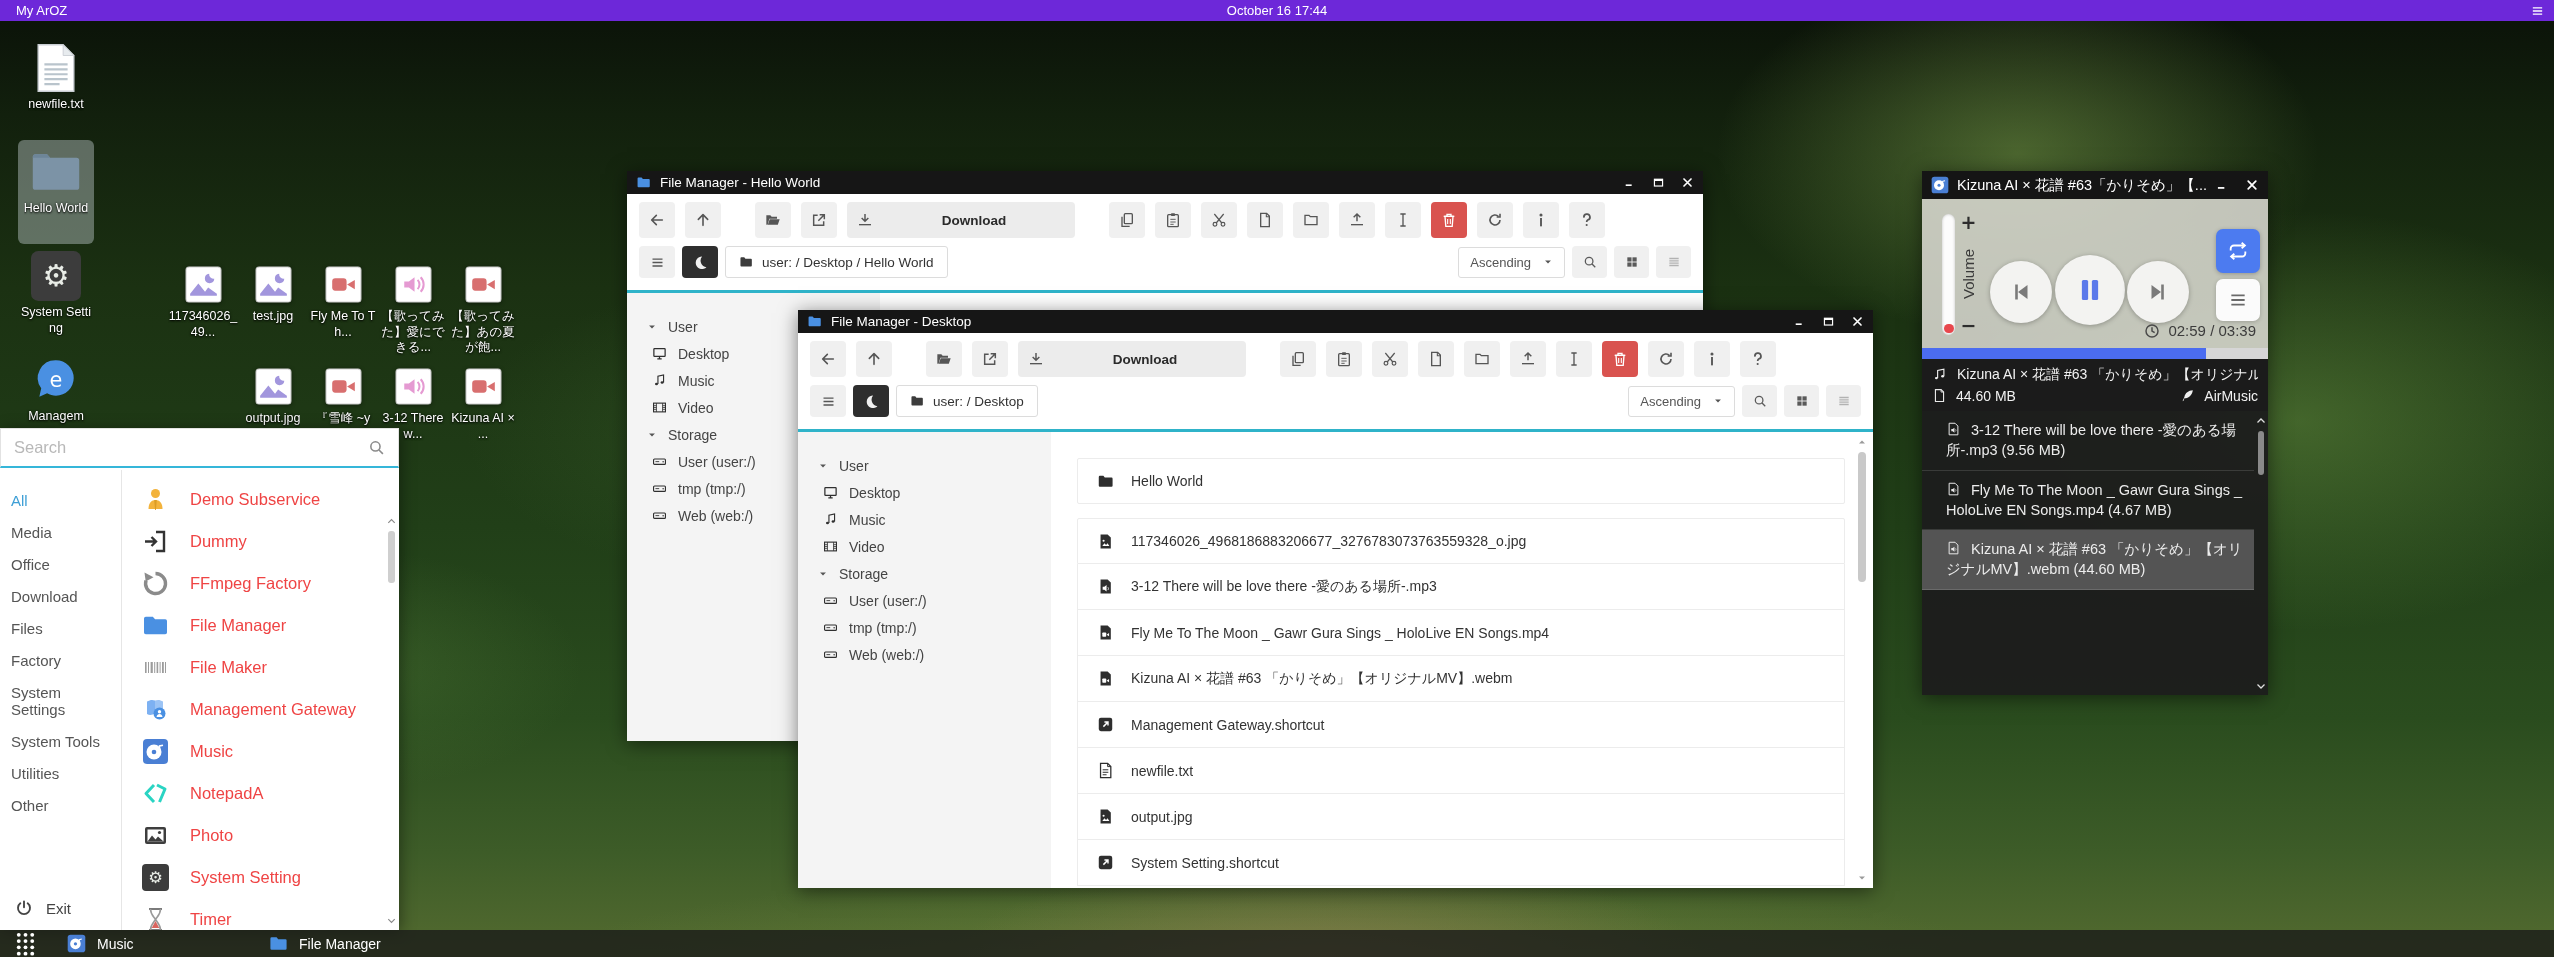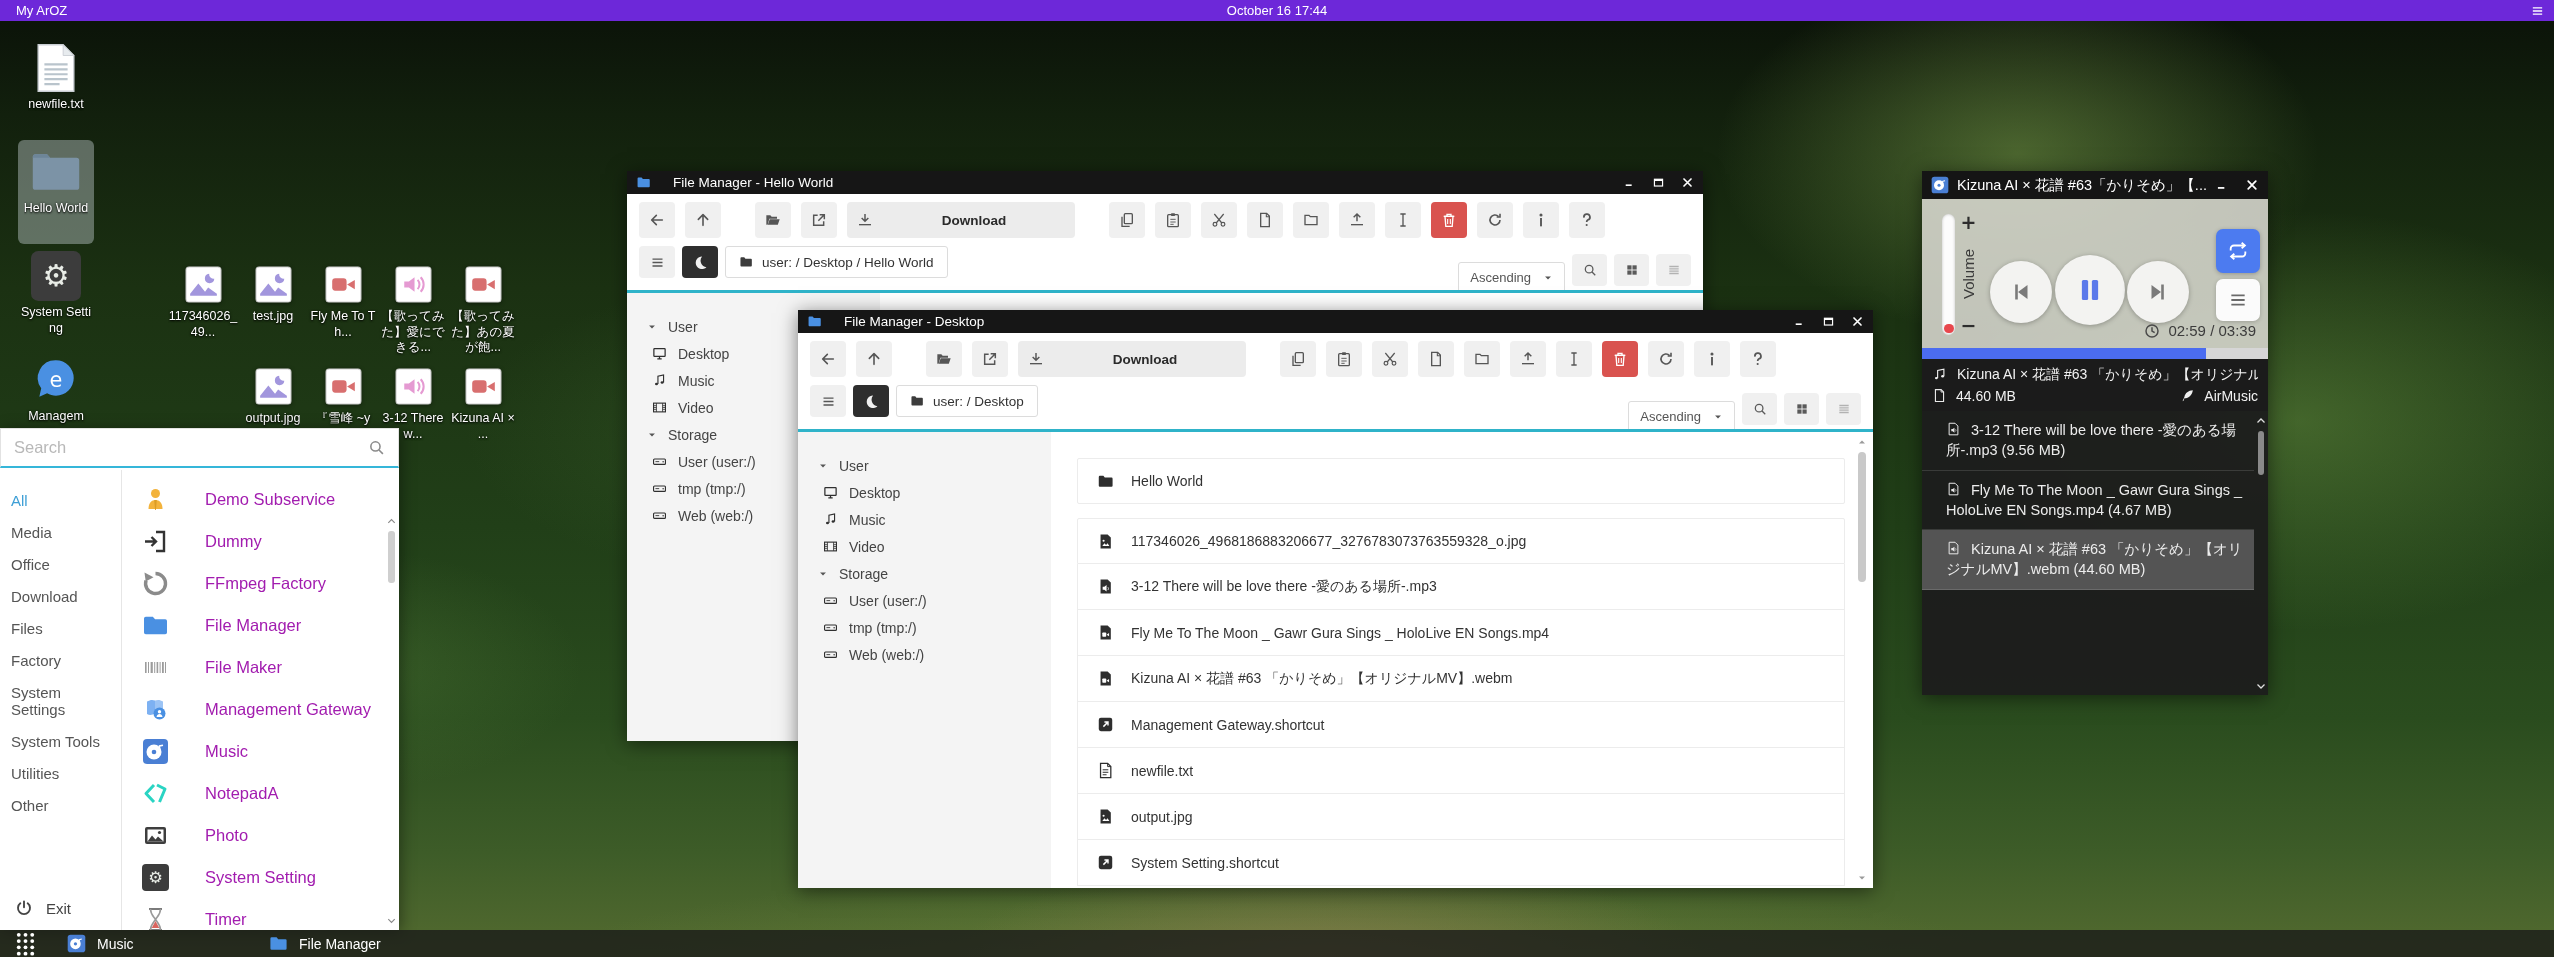--- a/index.html
+++ b/index.html
@@ -41,42 +41,42 @@
   .drow1 { left:168px; top:266px; }
   .drow2 { left:238px; top:368px; }
   .drow .desktop-icon { width:70px; display:flex; flex-direction:column; align-items:center; }
   .drow .icon-slot { width:37px; height:37px; filter:drop-shadow(0 1px 2px rgba(0,0,0,.45)); }
   .drow .dlabel { margin-top:6px; }
 
   
   .window { position:absolute; background:#fff; box-shadow:0 3px 18px rgba(0,0,0,.5); }
   .titlebar { height:23px; background:#161616; color:#fff; display:flex; align-items:center; gap:9px; padding:0 9px; font-size:13.5px; }
   .titlebar .t-icon { width:15px; height:15px; color:#4a90e2; flex-shrink:0; }
-  .titlebar .t-text { white-space:nowrap; overflow:hidden;margin-left:13px; }
+  .titlebar .t-text { white-space:nowrap; overflow:hidden; }
   .win-controls { margin-left:auto; display:flex; gap:16px; align-items:center; }
   .wc { width:13px; height:13px; color:#fff; }
 
   
   .fm-toolbar { display:flex; gap:10px; padding:8px 12px 4px 12px; align-items:center; }
   .tbtn { width:36px; height:36px; border-radius:4px; background:#f0f0f0; color:#565656;
     display:flex; align-items:center; justify-content:center; flex-shrink:0; }
   .tbtn [data-icon-slot], .tbtn .islot { width:16px; height:16px; }
   .tbtn.group { margin-left:24px; }
   .tbtn.wide { width:228px; justify-content:flex-start; background:#ececec; padding-left:10px; }
   .tbtn.danger { background:#d9534f; color:#fff; }
   .tbtn .tlabel { display:none; }
   .tbtn.wide .tlabel { display:block; flex:1; text-align:center; font-weight:bold; font-size:13.5px; color:#2b2b2b; }
   .fm-navrow { display:flex; align-items:center; gap:7px; padding:4px 12px 10px 12px; position:relative; }
   .nav-btn { width:36px; height:32px; border-radius:4px; background:#f0f0f0; color:#565656; display:flex; align-items:center; justify-content:center; }
   .nav-btn .islot { width:15px; height:15px; }
   .nav-btn.dark { background:#2e2e2e; color:#f0f0f0; }
   .breadcrumb { height:32px; border:1px solid #dcdcdc; border-radius:3px; display:flex; align-items:center; gap:9px; padding:0 13px; font-size:13.5px; color:#333; background:#fff; }
   .breadcrumb .islot { width:14px; height:14px; color:#3c3c3c; }
   .nav-right { position:absolute; right:12px; top:4px; display:flex; gap:7px; align-items:center; }
-  .sort-box { height:31px; border:1px solid #dcdcdc; border-radius:3px; background:#fff; display:flex; align-items:center; gap:12px; padding:0 11px; font-size:13px; color:#555;margin-top:16px; }
+  .sort-box { height:31px; border:1px solid #dcdcdc; border-radius:3px; background:#fff; display:flex; align-items:center; gap:12px; padding:0 11px; font-size:13px; color:#555; }
   .sort-box .islot { width:10px; height:10px; color:#555; }
   .view-btn { width:35px; height:32px; border-radius:4px; background:#f0f0f0; color:#5a5a5a; display:flex; align-items:center; justify-content:center; }
   .view-btn .islot { width:14px; height:14px; }
   .view-btn.dim { color:#b2b2b2; }
   .fm-content { position:absolute; left:0; right:0; bottom:0; top:119px; border-top:3px solid #2fb3c9; display:flex; background:#fff; overflow:hidden; }
   .fm-sidebar { width:253px; background:#f4f4f4; padding:20px 0 0 20px; font-size:14px; color:#444; flex-shrink:0; }
   .side-item { display:flex; align-items:center; gap:11px; height:27px; }
   .side-item .icon-slot { width:15px; height:15px; color:#2f2f2f; }
   .side-item.header .icon-slot { width:10px; height:10px; color:#555; }
   .side-item:not(.header) { padding-left:5px; }
@@ -142,21 +142,21 @@
   #start-menu { position:absolute; left:0; top:428px; width:399px; height:502px; background:#fff; z-index:40; box-shadow:2px 2px 14px rgba(0,0,0,.4); }
   .sm-search { height:40px; border:1px solid #e2e2e2; border-bottom:2px solid #35b6d9; display:flex; align-items:center; padding:0 13px; background:#fff; }
   .sm-search input { flex:1; border:none; outline:none; font-size:16.5px; color:#444; font-family:inherit; background:transparent; }
   .sm-search input::placeholder { color:#b8b8b8; }
   .sm-search .islot { width:17px; height:17px; color:#8a8a8a; }
   .sm-body { position:absolute; top:42px; bottom:0; left:0; right:0; display:flex; }
   .sm-cats { width:122px; border-right:1px solid #e6e6e6; padding:14px 0 0 9px; background:#fff; }
   .cat { font-size:15px; color:#555; padding:7.5px 2px; }
   .cat.active { color:#3d9fd6; }
   .sm-apps { flex:1; padding:8px 0 0 10px; overflow:hidden; }
-  .app-row { height:42px; display:flex; align-items:center; gap:36px; padding-left:10px; font-size:16.5px; color:#a21caf; }
+  .app-row { height:42px; display:flex; align-items:center; gap:21px; padding-left:10px; font-size:16.5px; color:#ef4444; }
   .app-row .icon-slot { width:27px; height:27px; flex-shrink:0; }
   .sm-scroll { position:absolute; right:1px; top:46px; bottom:4px; width:12px; color:#8a8a8a; }
   .sm-scroll .arr { position:absolute; left:0; width:11px; height:11px; }
   .sm-scroll .arr.down { bottom:0; }
   .sm-scroll .thumb { position:absolute; left:2px; top:15px; width:7px; height:52px; background:#cfcfcf; border-radius:3px; }
   .sm-exit { position:absolute; left:15px; bottom:13px; display:flex; align-items:center; gap:13px; font-size:15px; color:#444; }
   .sm-exit .islot { width:18px; height:18px; }
 
   
   #taskbar { position:absolute; left:0; right:0; bottom:0; height:27px; background:rgba(24,24,24,.78); z-index:50;

